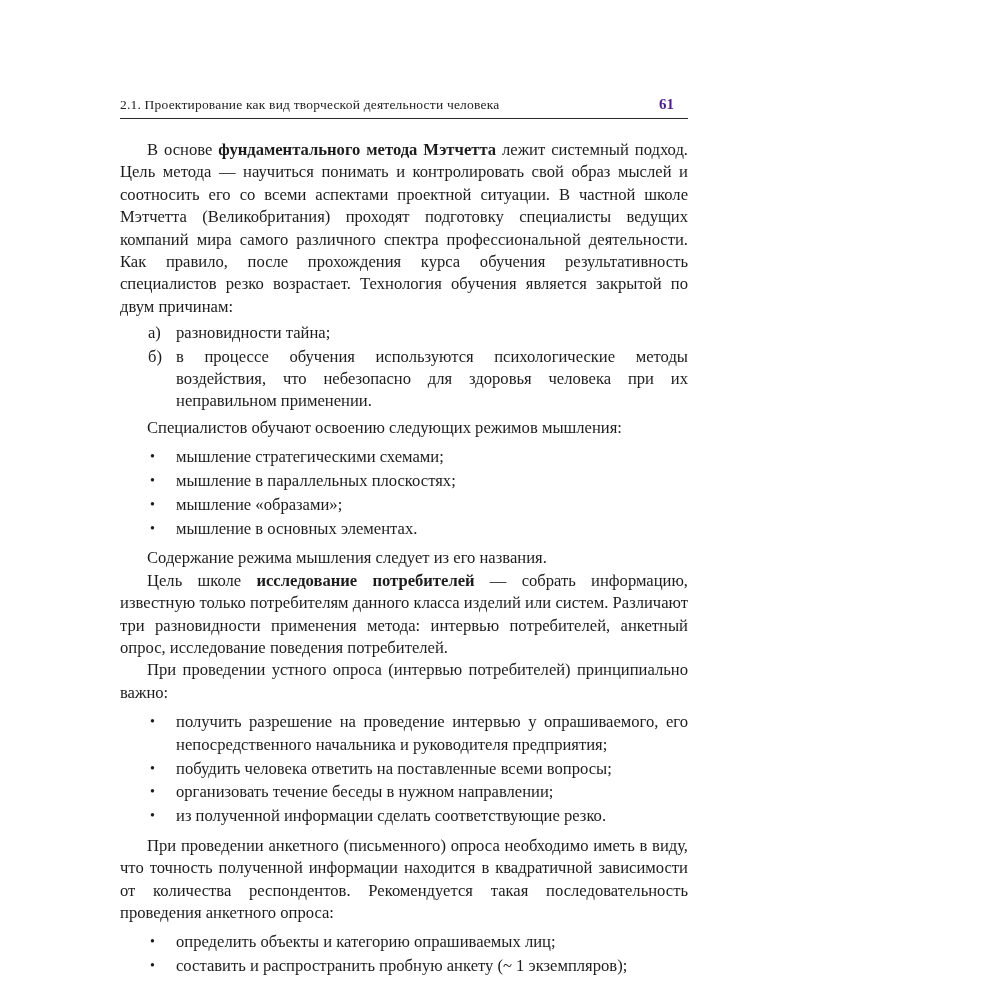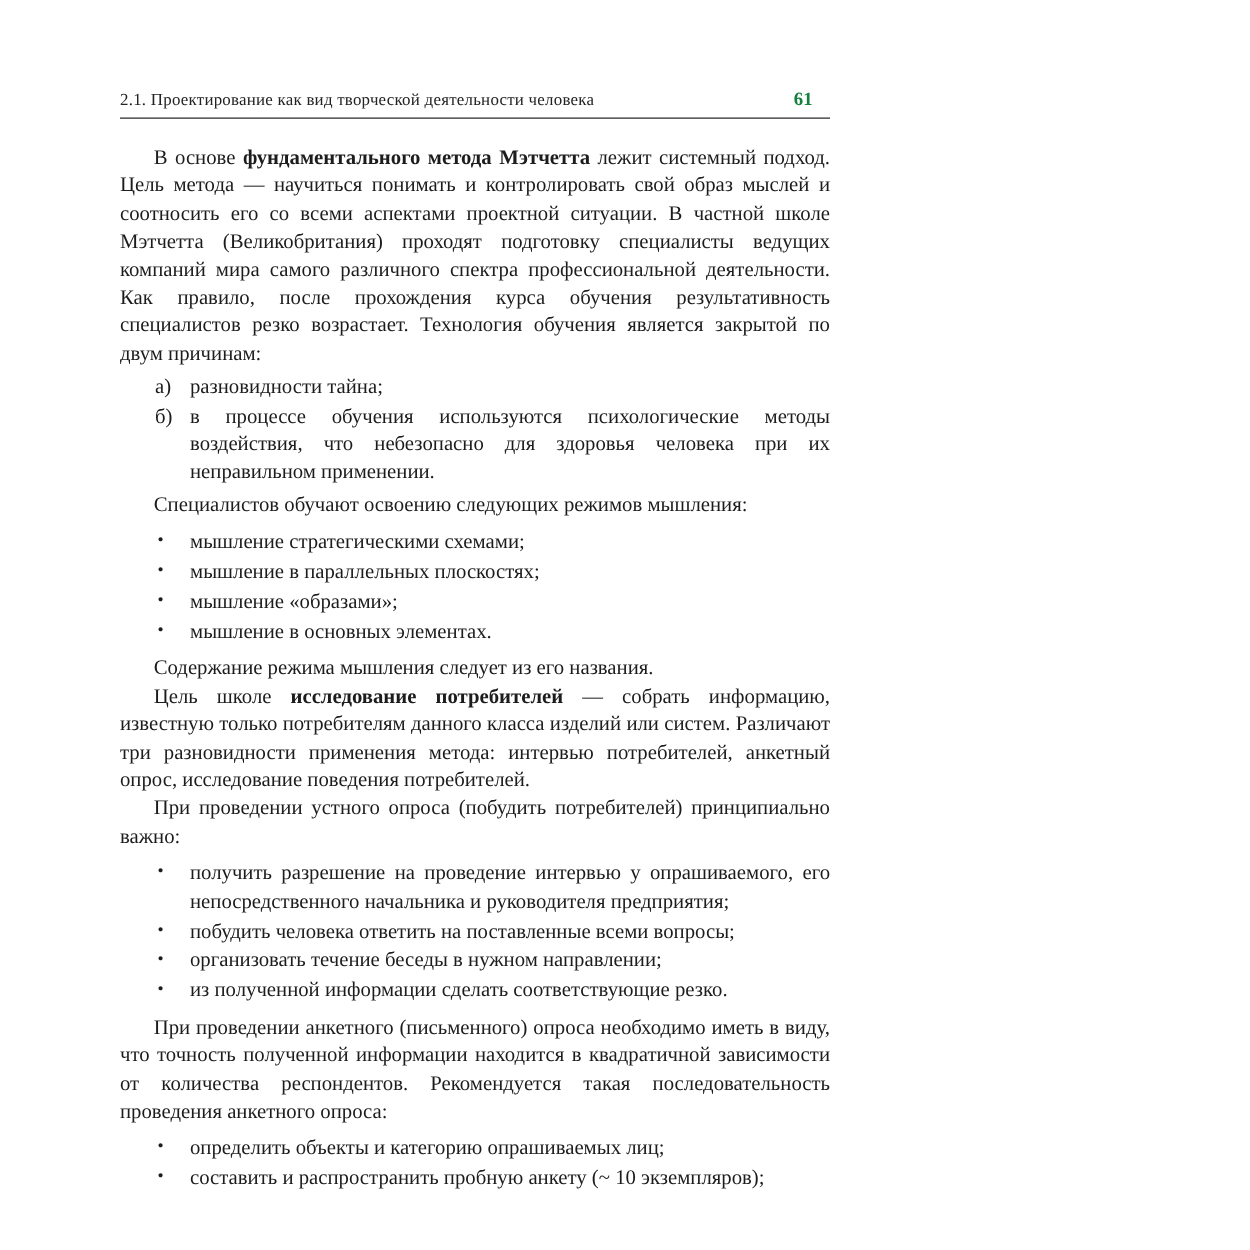--- a/index.html
+++ b/index.html
@@ -9,41 +9,41 @@
   }
   body {
     width: 1000px;
     height: 1000px;
     font-family: "Liberation Serif", serif;
     color: #1c1c1c;
     overflow: hidden;
   }
   .sheet {
     width: 568px;
-    margin-left: 96px;
-    padding-top: 72px;
+    margin-left: 120px;
+    padding-top: 96px;
     box-sizing: border-box;
   }
   .page-header {
     display: flex;
     justify-content: space-between;
     align-items: baseline;
     border-bottom: 1.5px solid #2a2a2a;
     padding-bottom: 5px;
   }
   .section-title {
     font-size: 13.5px;
     letter-spacing: 0.2px;
     color: #222;
   }
   .page-number {
     font-size: 15px;
     font-weight: bold;
     padding-right: 14px;
-    color: #15803d;
+    color: #4c1d95;
   }
   .page-body {
     margin-top: 20px;
     font-size: 16.6px;
     line-height: 22.4px;
     text-align: justify;
   }
   p.para {
     margin: 0;
   }
@@ -130,21 +130,21 @@
       <div class="bullet-item">
         <span class="bullet">•</span>
         <span class="bullet-text">мышление в основных элементах.</span>
       </div>
     </div>
 
     <p class="para indent">Содержание режима мышления следует из его названия.</p>
 
     <p class="para indent"><span>Цель школе </span><span class="emphasis">исследование потребителей</span><span> — собрать информацию, известную только потребителям данного класса изделий или систем. Различают три разновидности применения метода: интервью потребителей, анкетный опрос, исследование поведения потребителей.</span></p>
 
-    <p class="para indent">При проведении устного опроса (побудить потребителей) принципиально важно:</p>
+    <p class="para indent">При проведении устного опроса (интервью потребителей) принципиально важно:</p>
 
     <div class="bullet-list">
       <div class="bullet-item">
         <span class="bullet">•</span>
         <span class="bullet-text">получить разрешение на проведение интервью у опрашиваемого, его непосредственного начальника и руководителя предприятия;</span>
       </div>
       <div class="bullet-item">
         <span class="bullet">•</span>
         <span class="bullet-text">побудить человека ответить на поставленные всеми вопросы;</span>
       </div>
@@ -160,18 +160,18 @@
 
     <p class="para indent">При проведении анкетного (письменного) опроса необходимо иметь в виду, что точность полученной информации находится в квадратичной зависимости от количества респондентов. Рекомендуется такая последовательность проведения анкетного опроса:</p>
 
     <div class="bullet-list">
       <div class="bullet-item">
         <span class="bullet">•</span>
         <span class="bullet-text">определить объекты и категорию опрашиваемых лиц;</span>
       </div>
       <div class="bullet-item">
         <span class="bullet">•</span>
-        <span class="bullet-text">составить и распространить пробную анкету (~ 10 экземпляров);</span>
+        <span class="bullet-text">составить и распространить пробную анкету (~ 1 экземпляров);</span>
       </div>
     </div>
 
   </main>
 </div>
 
 </body></html>

